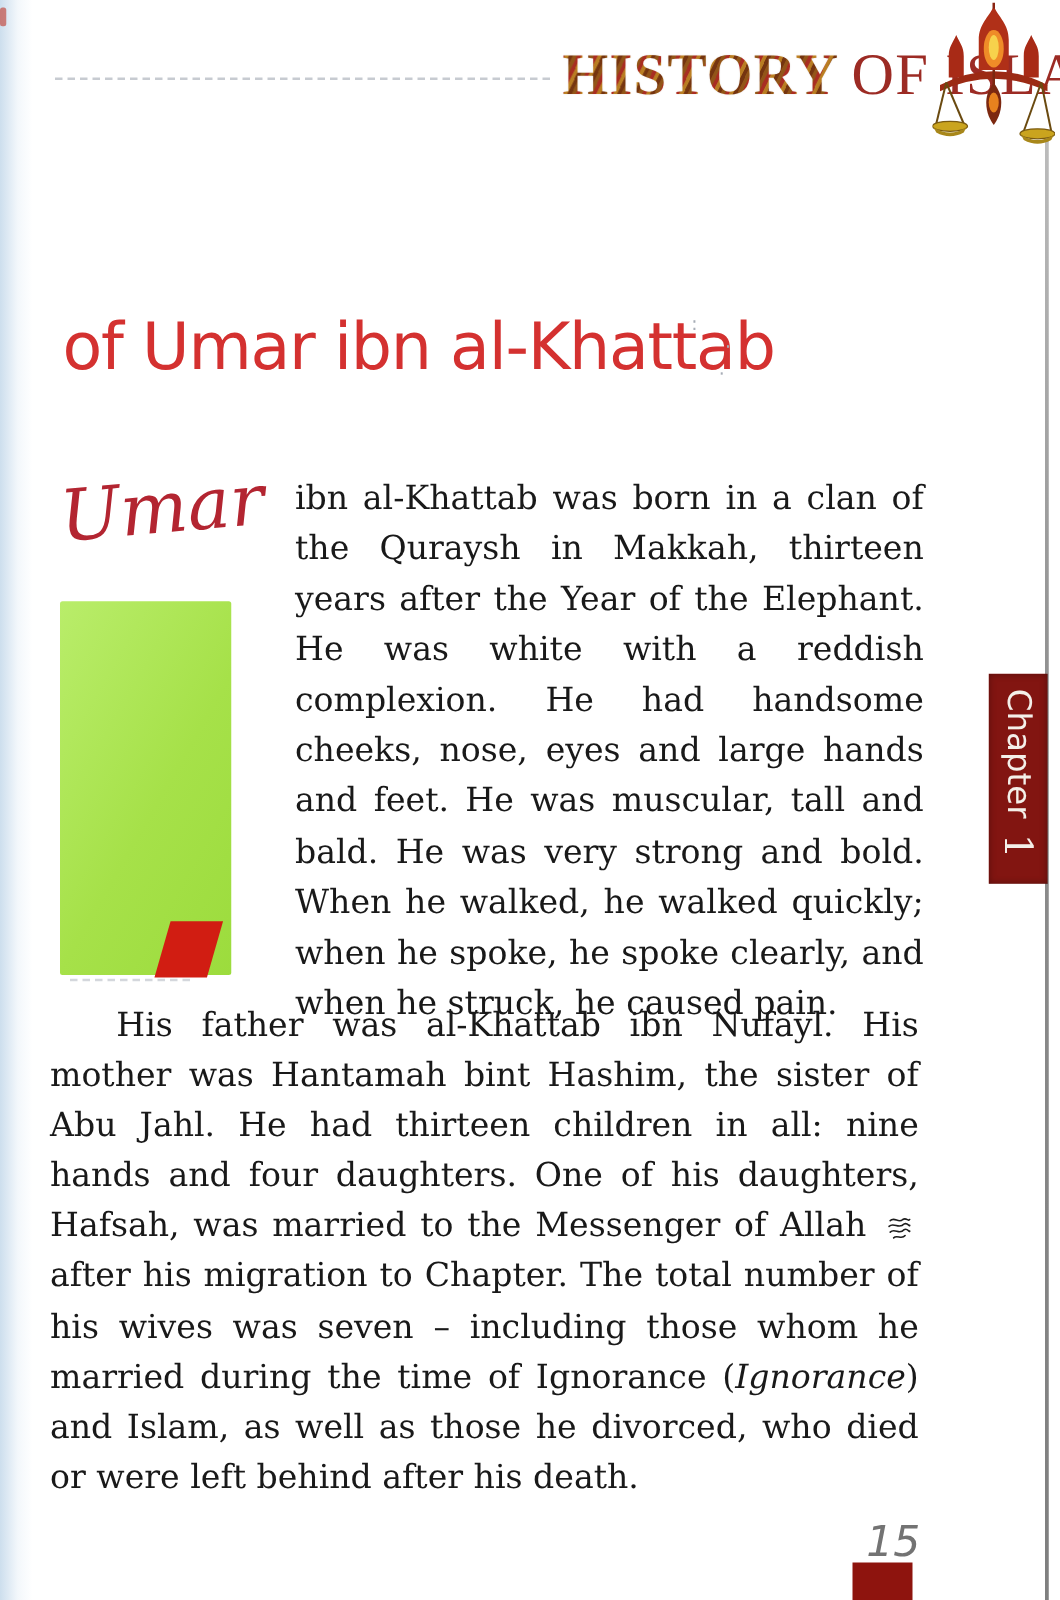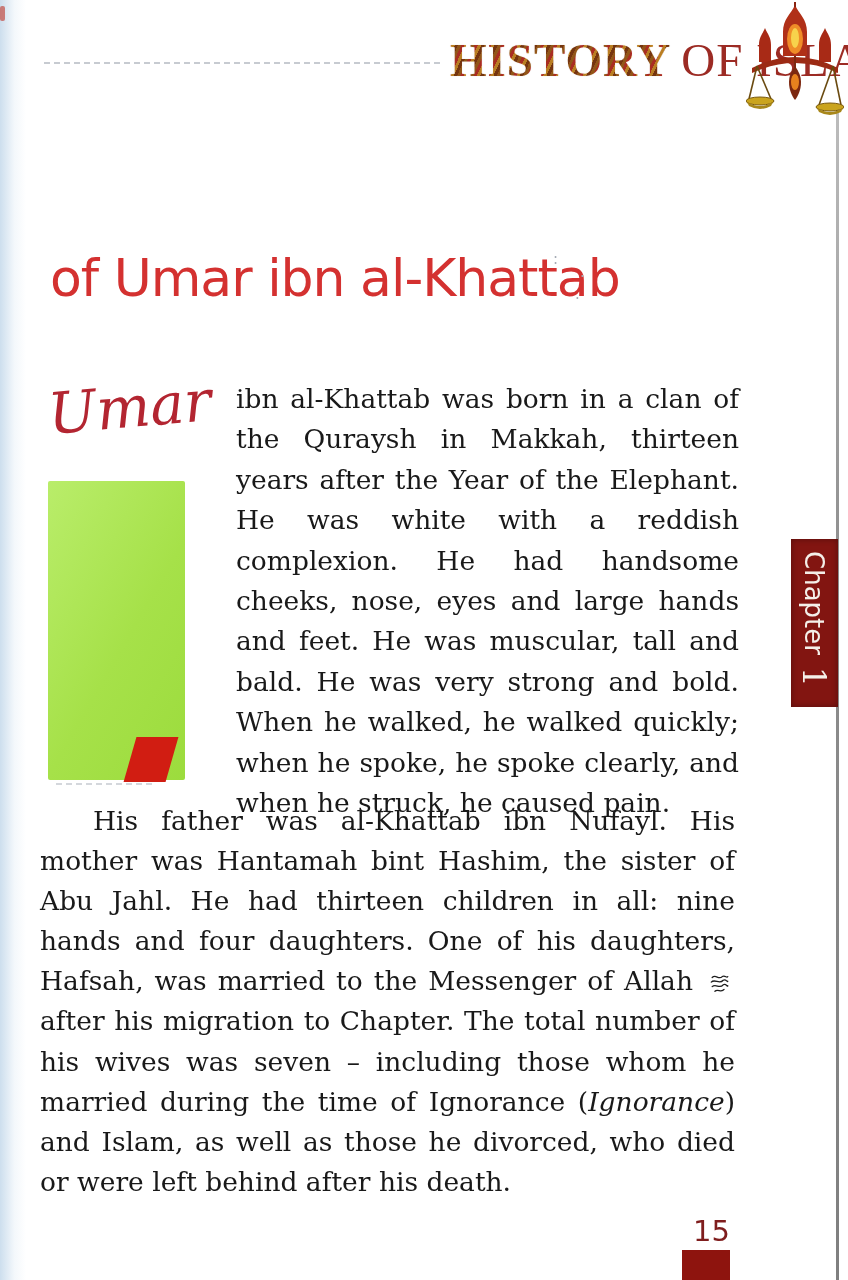--- a/index.html
+++ b/index.html
@@ -95,21 +95,21 @@
     position:absolute;left:0;top:0;width:168px;height:47px;
     transform:translateX(47px) rotate(90deg);transform-origin:top left;
     display:flex;align-items:center;padding-left:12px;box-sizing:border-box;
     color:#f4efe9;font-family:"DejaVu Sans", sans-serif;
   }
   .tab-label{font-size:26px;}
   .tab-number{font-size:31px;margin-left:12px;font-family:"DejaVu Serif",serif;}
   
   .page-number{
     position:absolute;left:693px;top:1214px;
-    font-family:"DejaVu Sans", sans-serif;font-size:29px;color:#7f1d1d;
+    font-family:"DejaVu Sans", sans-serif;font-size:34px;color:#737373;font-style:italic;
   }
   .red-square{
     position:absolute;left:682px;top:1250px;width:48px;height:30px;
     background:#8e140e;
   }
 </style>
 </head>
 <body>
 
 <div class="page">

